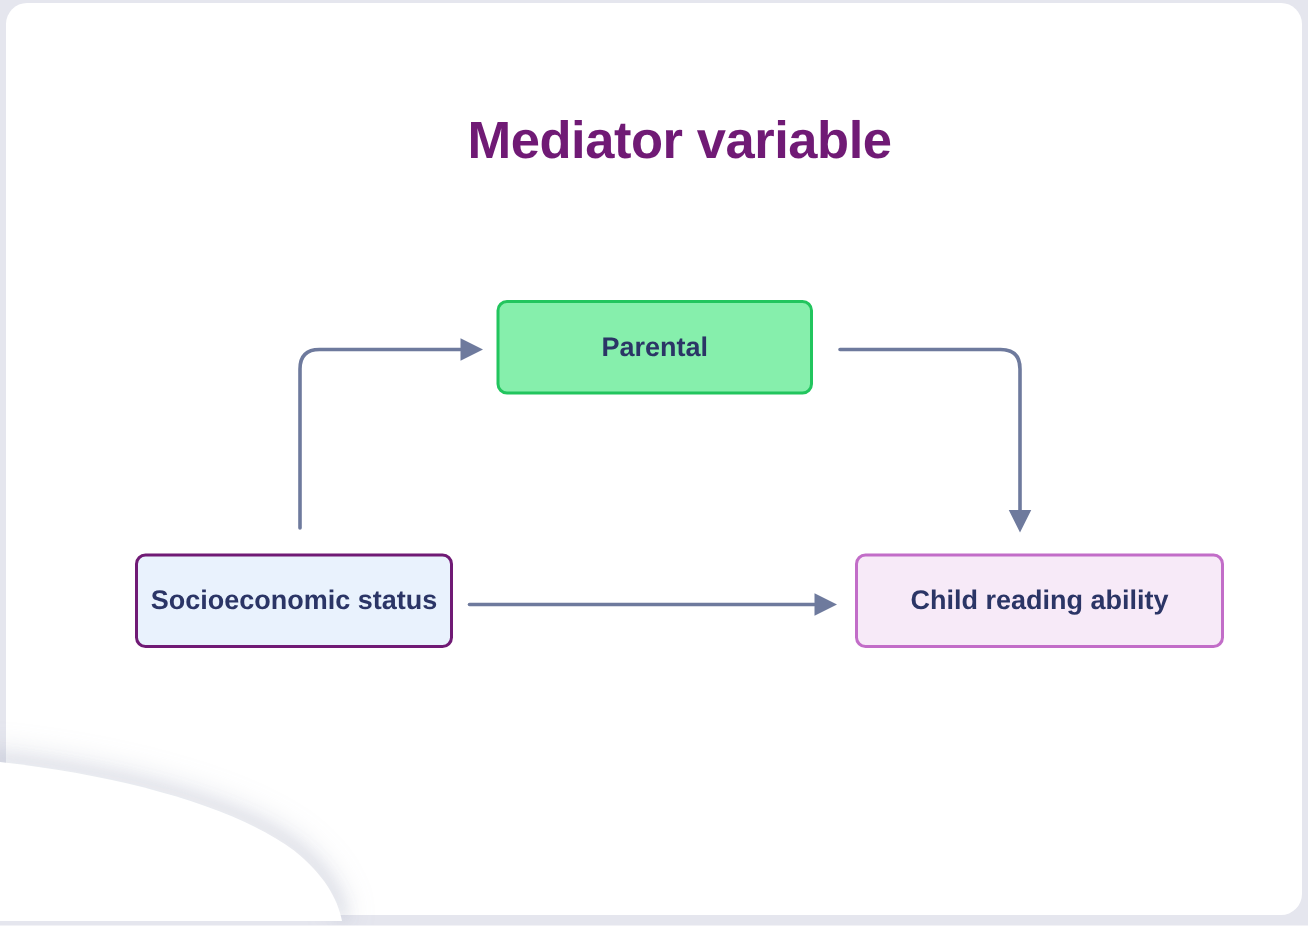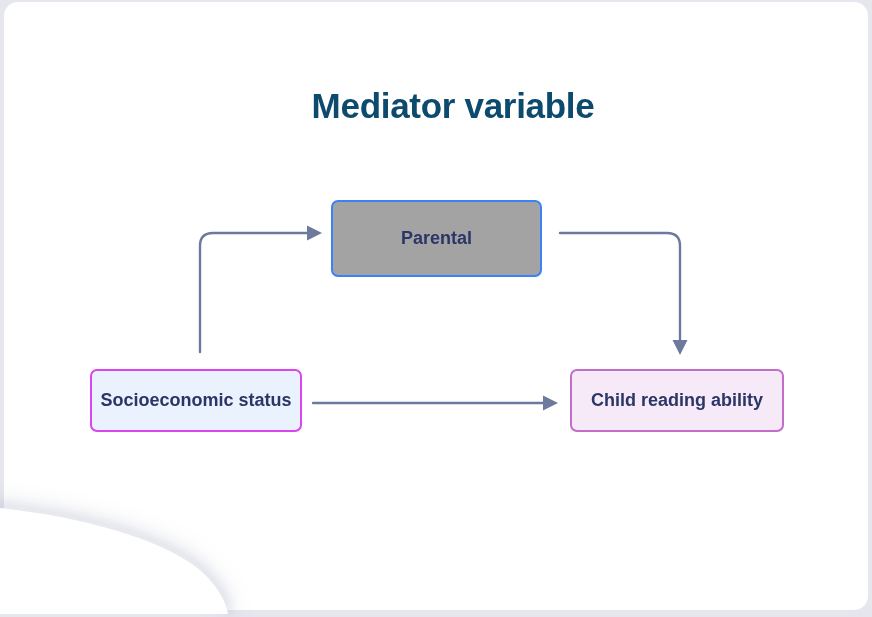--- a/index.html
+++ b/index.html
@@ -13,54 +13,54 @@
   .stage{position:absolute;inset:0;}
   .card{
     position:absolute;
     left:4px; top:2px; right:4px; bottom:7px;
     background:#ffffff;
     border-radius:14px;
   }
   .figure-title{
     position:absolute;
     left:0; right:0; top:74px;
-    margin:12px;
+    margin:0;
     text-align:center;
     font-size:35px;
     font-weight:700;
     letter-spacing:-0.3px;
-    color:#0c4a6e;
+    color:#701a75;
     padding-left:34px;
   }
   .node{
     position:absolute;
     box-sizing:border-box;
     border-radius:7px;
     display:flex;
     align-items:center;
     justify-content:center;
     text-align:center;
     font-weight:700;
     font-size:18px;
     color:#2b3566;
     line-height:1.25;
   }
   .node span{display:block;}
   .node-mediator{
-    left:331px; top:200px; width:211px; height:77px;
-    background:#a3a3a3;
-    border:2px solid #3b82f6;
+    left:331px; top:200px; width:211px; height:63px;
+    background:#86efac;
+    border:2px solid #22c55e;
   }
   .node-independent{
     left:90px; top:369px; width:212px; height:63px;
     background:#e9f2fd;
-    border:2px solid #d946ef;
+    border:2px solid #701a75;
   }
   .node-dependent{
-    left:570px; top:369px; width:214px; height:63px;
+    left:570px; top:369px; width:246px; height:63px;
     background:#f7eaf8;
     border:2px solid #c26dc8;
   }
   svg.arrows, svg.footer-curve{
     position:absolute; left:0; top:0;
     pointer-events:none;
   }
   .logo{
     position:absolute;
     left:26px; top:552px;

